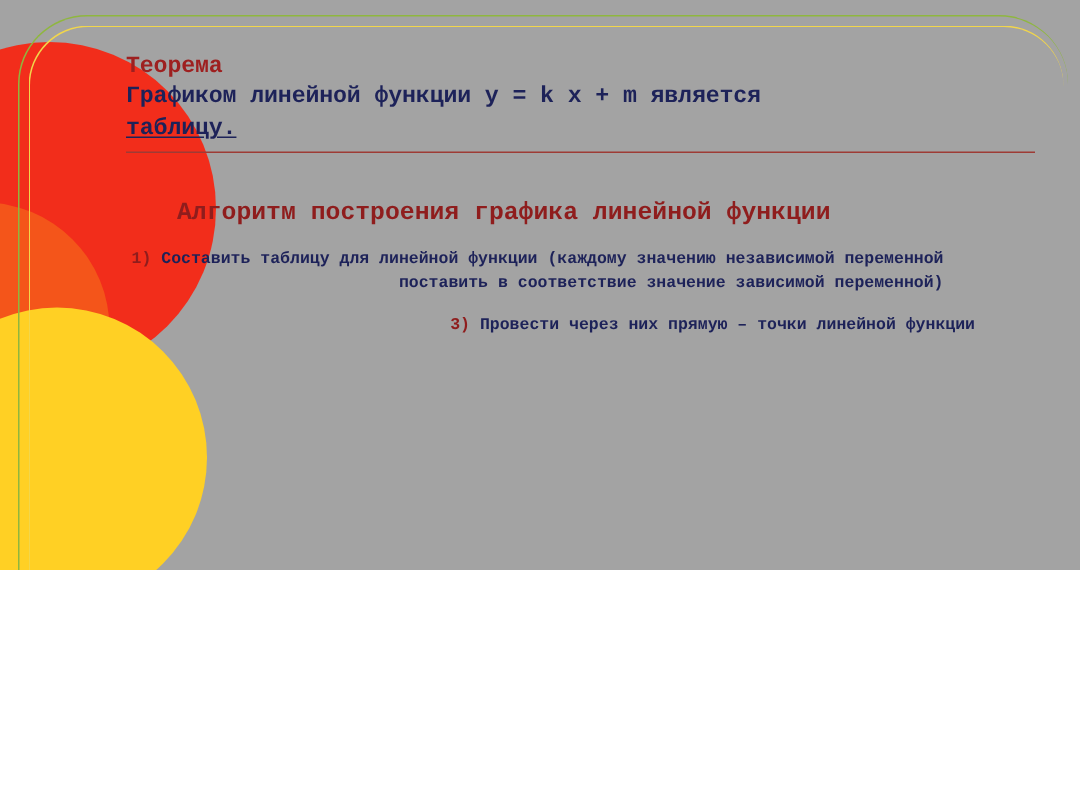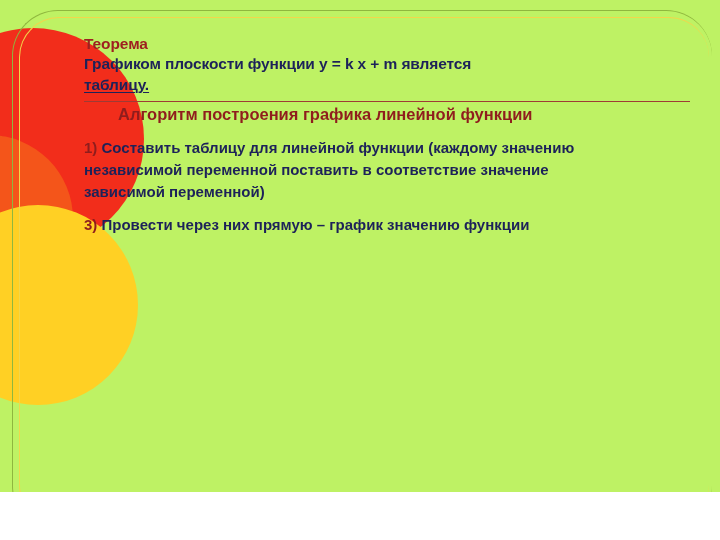--- a/index.html
+++ b/index.html
@@ -3,24 +3,24 @@
 <meta charset="utf-8">
 <style>
   html, body {
     margin: 0;
     padding: 0;
     background: #ffffff;
   }
   #slide {
     position: relative;
     width: 720px;
-    height: 492px;
-    background: #bef264;
+    height: 380px;
+    background: #a3a3a3;
     overflow: hidden;
-    font-family: Liberation Sans, sans-serif;
+    font-family: Liberation Mono, monospace;
   }
 
   
   .frame {
     position: absolute;
     box-sizing: border-box;
     pointer-events: none;
   }
   .frame-green {
     left: 12px;
@@ -105,36 +105,38 @@
   }
 
   .hrule {
     margin-top: 6px;
     width: 606px;
     height: 0;
     border-top: 1.6px solid #9e3b35;
   }
 
   .algo {
+    margin-top: 28px;
   }
   .algo-heading {
     color: #8f1d1d;
     font-weight: bold;
     font-size: 16.5px;
     line-height: 1.46;
     text-indent: 34px;
     width: 520px;
   }
   .step {
     color: #1d2259;
     font-weight: bold;
-    font-size: 15px;
+    font-size: 11px;
     line-height: 1.46;
     margin-top: 11px;
     width: 545px;
+    text-align: right;
   }
   .step-num {
     color: #8f1d1d;
   }
   .step.wide { width: 566px; }
 </style>
 </head>
 <body>
 
 <div id="slide">
@@ -144,34 +146,34 @@
   <div class="deco-circle circle-gold-dark"></div>
   <div class="deco-circle circle-yellow"></div>
 
   <div class="frame frame-green"></div>
   <div class="frame frame-yellow"></div>
 
   <div class="content">
 
     <div class="theorem-block">
       <span class="theorem-title">Теорема</span>
-      <span class="theorem-statement">Графиком плоскости функции  y = k x + m является</span>
+      <span class="theorem-statement">Графиком линейной функции  y = k x + m является</span>
       <span class="theorem-statement theorem-underline">таблицу.</span>
     </div>
 
     <div class="hrule"></div>
 
     <div class="algo">
 
       <div class="algo-heading">Алгоритм построения графика линейной функции</div>
 
       <div class="step">
         <span class="step-num">1)</span><span> Составить таблицу для линейной функции (каждому значению независимой переменной поставить в соответствие значение зависимой переменной)</span>
       </div>
 
 
       <div class="step wide">
-        <span class="step-num">3)</span><span> Провести через них прямую – график значению функции</span>
+        <span class="step-num">3)</span><span> Провести через них прямую – точки линейной функции</span>
       </div>
 
     </div>
   </div>
 </div>
 
 </body></html>

